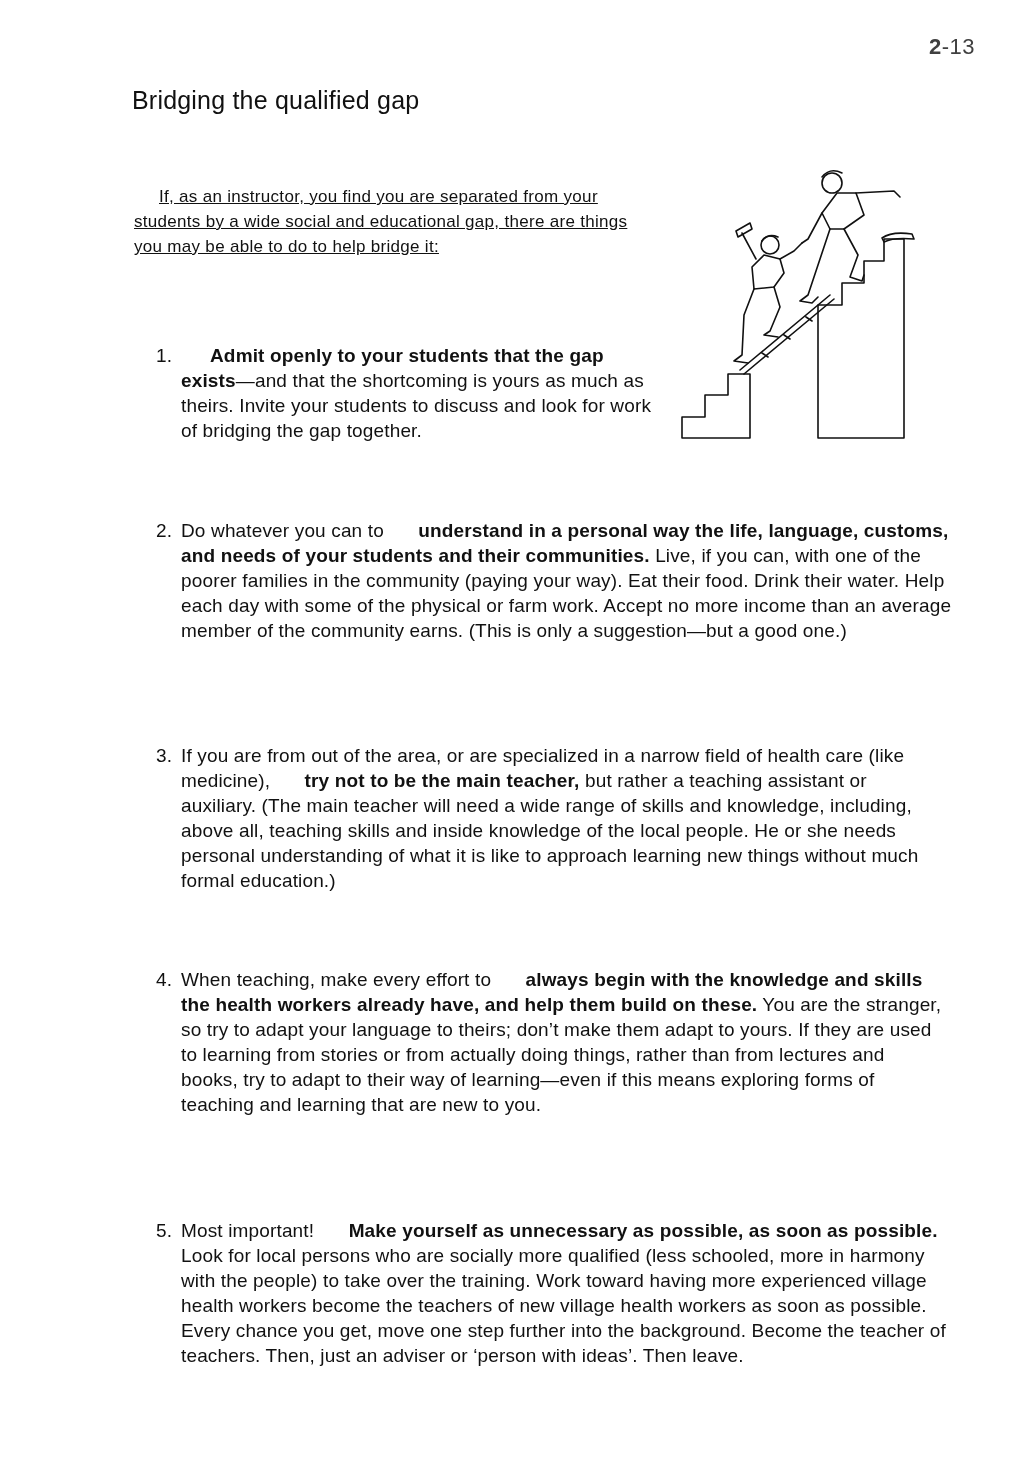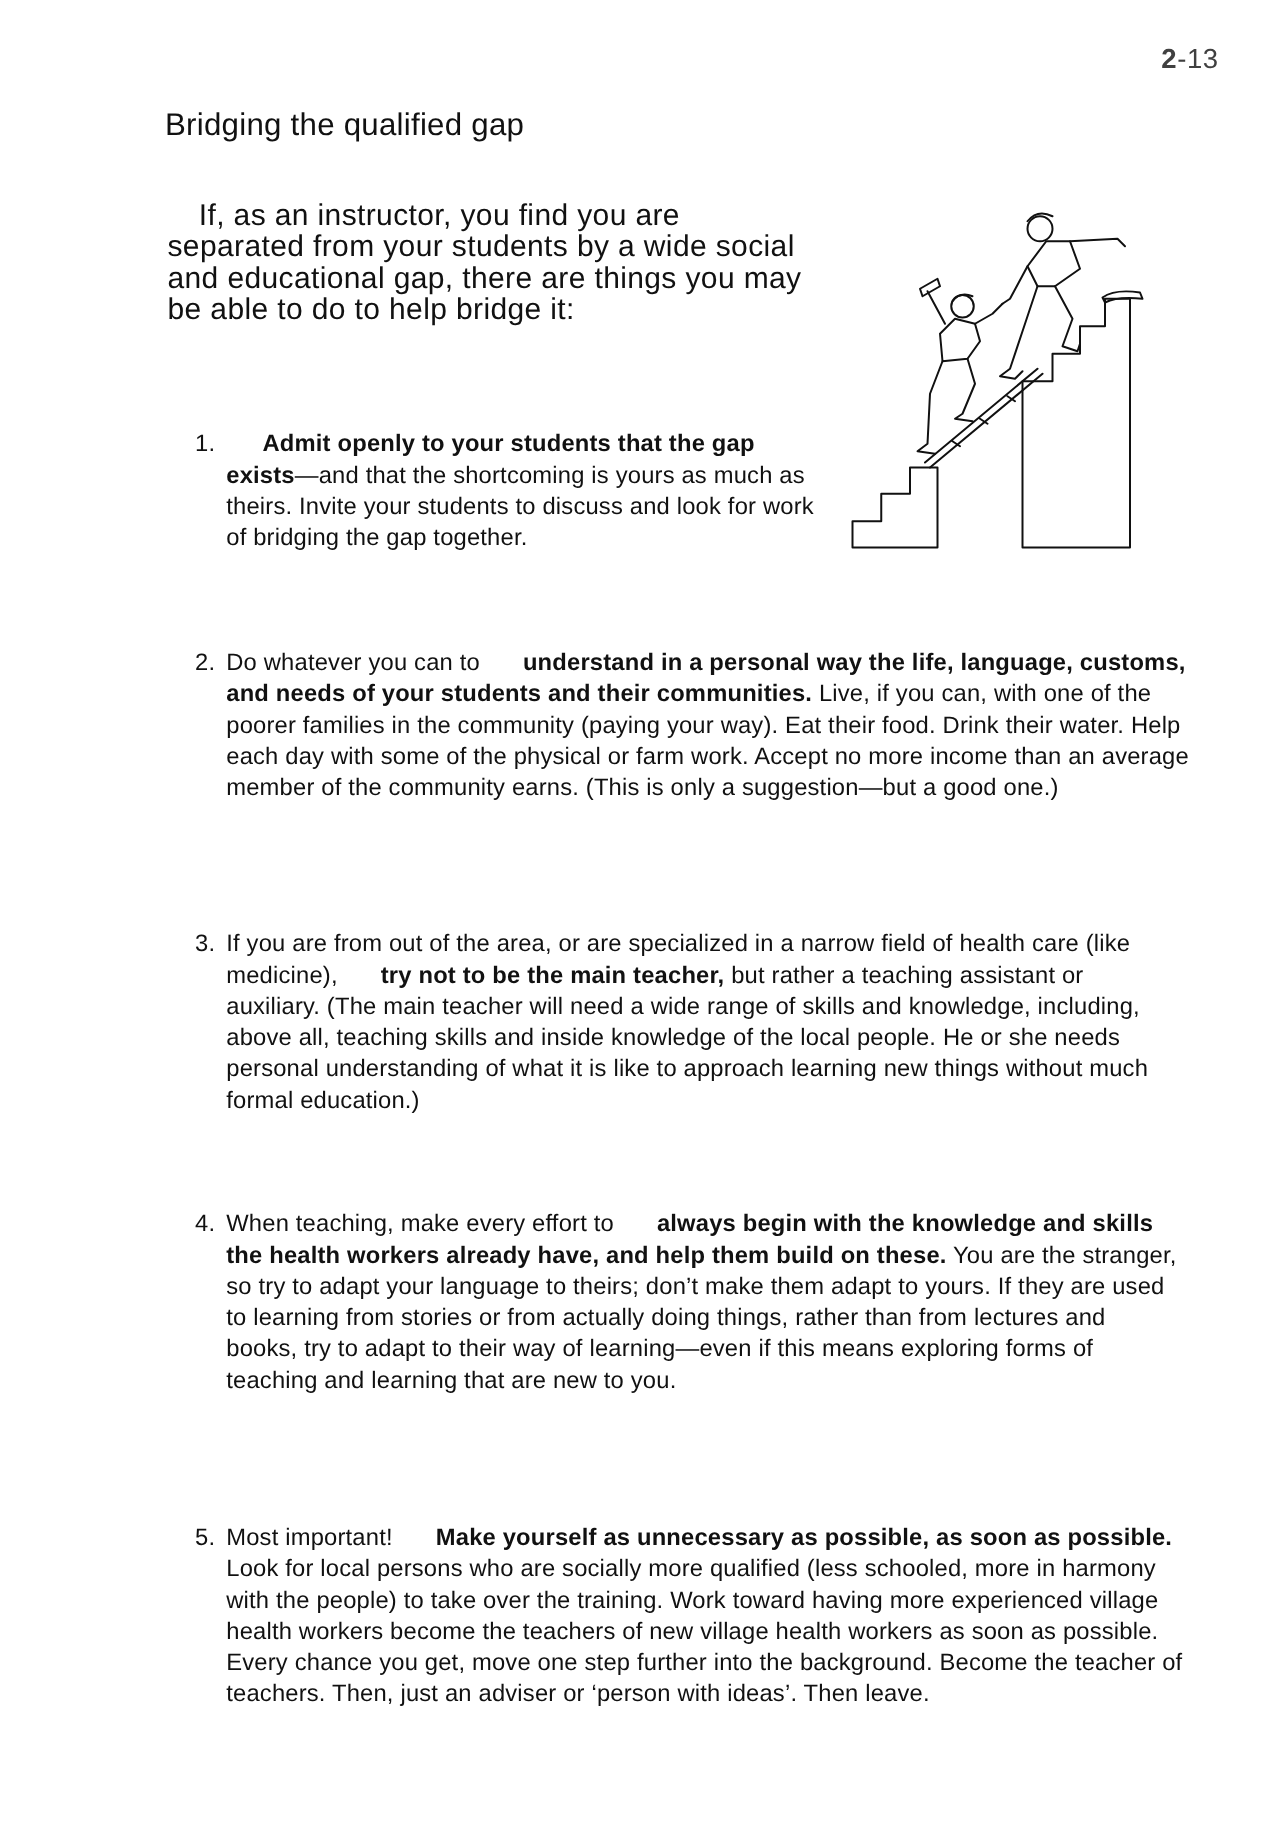--- a/index.html
+++ b/index.html
@@ -11,23 +11,23 @@
       position: absolute; top: 34px; right: 38px;
       font-size: 22px; letter-spacing: 0.5px; color: #404040;
     }
     .page-number b { font-weight: bold; }
     .page-title {
       position: absolute; top: 86px; left: 132px;
       font-size: 25px; font-weight: normal; margin: 0; color: #111;
       letter-spacing: 0.2px;
     }
     .intro {
-      position: absolute; top: 160px; left: 134px; width: 520px;
-      font-size: 24px; line-height: 25px; margin: 0;
-      text-indent: 25px; letter-spacing: 0.3px;
+      position: absolute; top: 184px; left: 134px; width: 520px;
+      font-size: 17px; line-height: 25px; margin: 0;
+      text-indent: 25px; letter-spacing: 0.3px; text-decoration: underline;
     }
     .item {
       position: absolute; left: 156px;
       font-size: 19px; line-height: 25px; letter-spacing: 0.15px;
     }
     .item .num { position: absolute; left: 0; top: 0; }
     .item .body { margin-left: 25px; }
     .item b { font-weight: bold; margin-left: 29px; }
     #item1 { top: 343px; width: 500px; }
     #item2 { top: 518px; width: 800px; }

